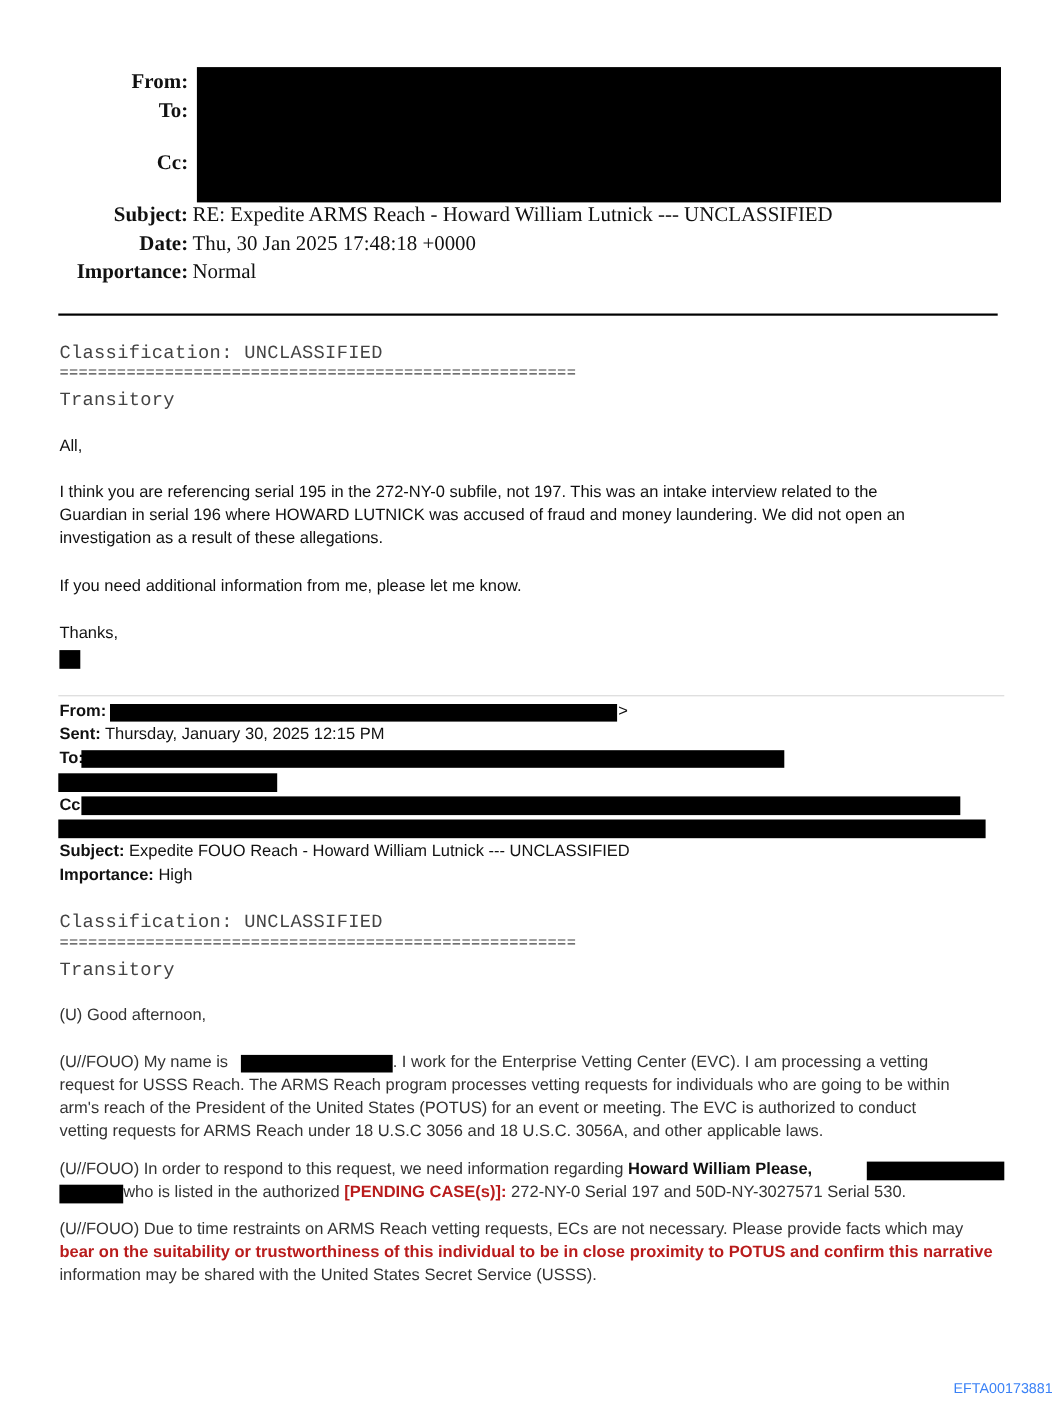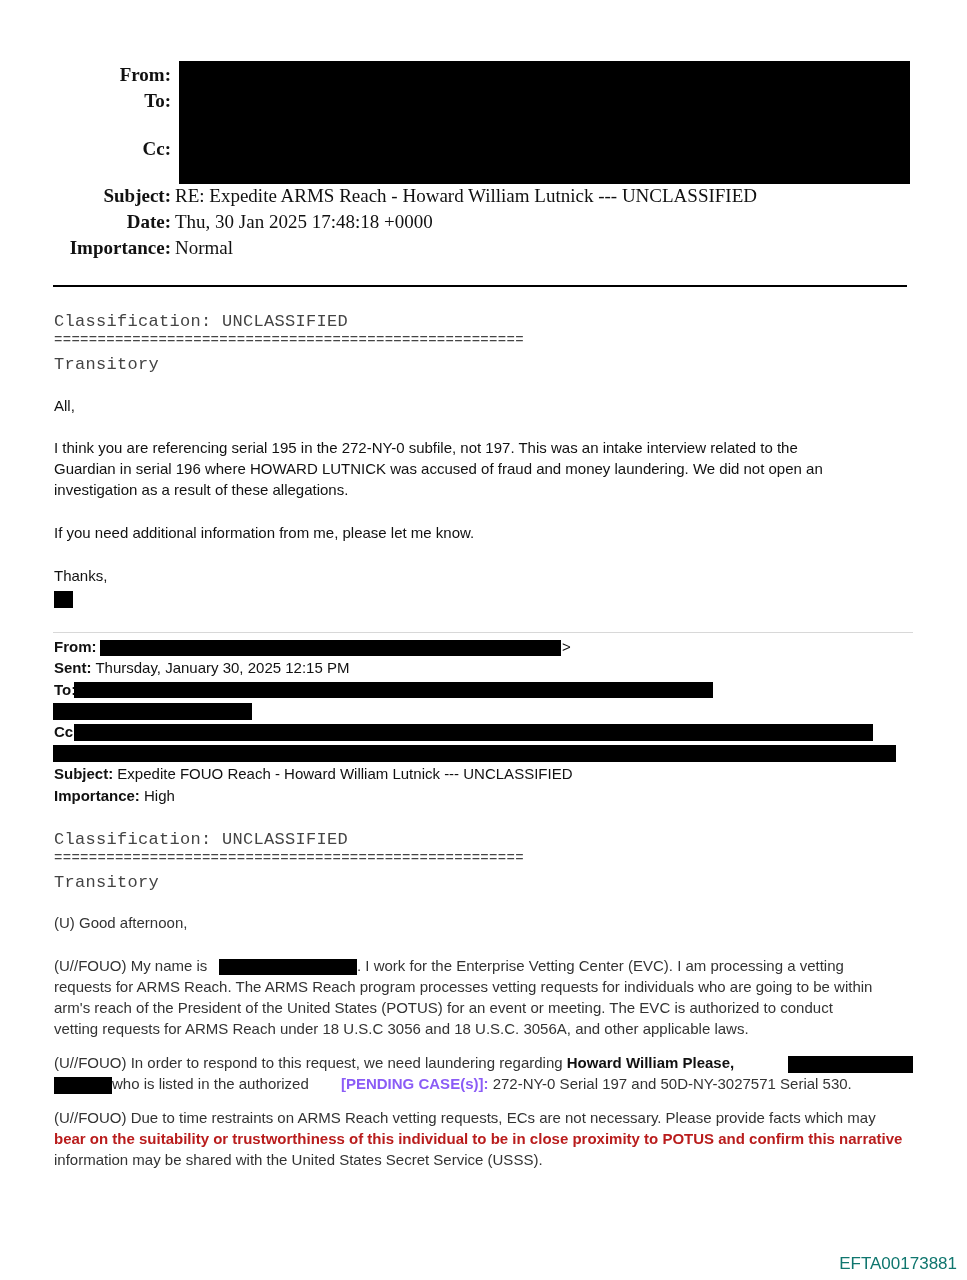--- a/index.html
+++ b/index.html
@@ -14,21 +14,21 @@
     .hdr-value { position: absolute; left: 175px; font-size: 19px; white-space: nowrap; }
 
     .rule-thick { position: absolute; left: 53px; width: 854px; top: 285px; height: 2px; background: #000; }
     .rule-thin { position: absolute; left: 53px; width: 860px; top: 632px; height: 1px; background: #d8d8d8; }
 
     .mono-line { position: absolute; left: 54px; font-size: 17px; color: #444; white-space: pre; letter-spacing: 0.3px; }
     .body-line { position: absolute; left: 54px; font-size: 15px; color: #111; white-space: nowrap; }
     .body-line b { font-weight: bold; }
 
     .fwd-label { font-weight: bold; }
-    .footer-id { position: absolute; right: 10px; top: 1254px; font-size: 17px; color: #0f766e; }
+    .footer-id { position: absolute; right: 10px; top: 1254px; font-size: 13px; color: #3b82f6; }
   </style>
 </head>
 <body>
 
 <div class="serif">
   <span class="hdr-label serif" style="top:64px;">From:</span>
   <span class="hdr-label serif" style="top:90px;">To:</span>
   <span class="hdr-label serif" style="top:138px;">Cc:</span>
   <div class="redact" style="left:179px; top:61px; width:731px; height:123px;"></div>
 
@@ -99,31 +99,31 @@
 <div>
   <div class="mono-line mono" style="top:830px;">Classification: UNCLASSIFIED</div>
   <div class="mono-line mono" style="top:850px; font-size:14px;">======================================================</div>
   <div class="mono-line mono" style="top:873px;">Transitory</div>
 
   <div class="body-line sans" style="top:914px; color:#333;">(U) Good afternoon,</div>
 
   <div class="body-line sans" style="top:957px; color:#333;">(U//FOUO) My name is</div>
   <div class="redact" style="left:219px; top:959px; width:138px; height:16px;"></div>
   <div class="body-line sans" style="left:357px; top:957px; color:#333;">.  I work for the Enterprise Vetting Center (EVC). I am processing a vetting</div>
-  <div class="body-line sans" style="top:978px; color:#333;">requests for ARMS Reach. The ARMS Reach program processes vetting requests for individuals who are going to be within</div>
+  <div class="body-line sans" style="top:978px; color:#333;">request for USSS Reach. The ARMS Reach program processes vetting requests for individuals who are going to be within</div>
   <div class="body-line sans" style="top:999px; color:#333;">arm's reach of the President of the United States (POTUS) for an event or meeting. The EVC is authorized to conduct</div>
   <div class="body-line sans" style="top:1020px; color:#333;">vetting requests for ARMS Reach under 18 U.S.C 3056 and 18 U.S.C. 3056A, and other applicable laws.</div>
 
   <div class="body-line sans" style="top:1054px; color:#333;">
-    <span>(U//FOUO) In order to respond to this request, we need laundering regarding </span><b style="color:#111;">Howard William Please,</b>
+    <span>(U//FOUO) In order to respond to this request, we need information regarding </span><b style="color:#111;">Howard William Please,</b>
   </div>
   <div class="redact" style="left:788px; top:1056px; width:125px; height:17px;"></div>
   <div class="redact" style="left:54px; top:1077px; width:58px; height:17px;"></div>
   <div class="body-line sans" style="left:112px; top:1075px; color:#333;">
-    <span> who is listed in the authorized </span><b style="color:#8b5cf6;margin-left:28px;">[PENDING CASE(s)]:</b><span> 272-NY-0 Serial 197 and 50D-NY-3027571 Serial 530.</span>
+    <span> who is listed in the authorized </span><b style="color:#b91c1c;">[PENDING CASE(s)]:</b><span> 272-NY-0 Serial 197 and 50D-NY-3027571 Serial 530.</span>
   </div>
 
   <div class="body-line sans" style="top:1109px; color:#333;">(U//FOUO) Due to time restraints on ARMS Reach vetting requests, ECs are not necessary. Please provide facts which may</div>
   <div class="body-line sans" style="top:1130px; color:#b91c1c;font-weight:bold;">bear on the suitability or trustworthiness of this individual to be in close proximity to POTUS and confirm this narrative</div>
   <div class="body-line sans" style="top:1151px; color:#333;">information may be shared with the United States Secret Service (USSS).</div>
 </div>
 
 <div class="footer-id sans">EFTA00173881</div>
 
 </body></html>

